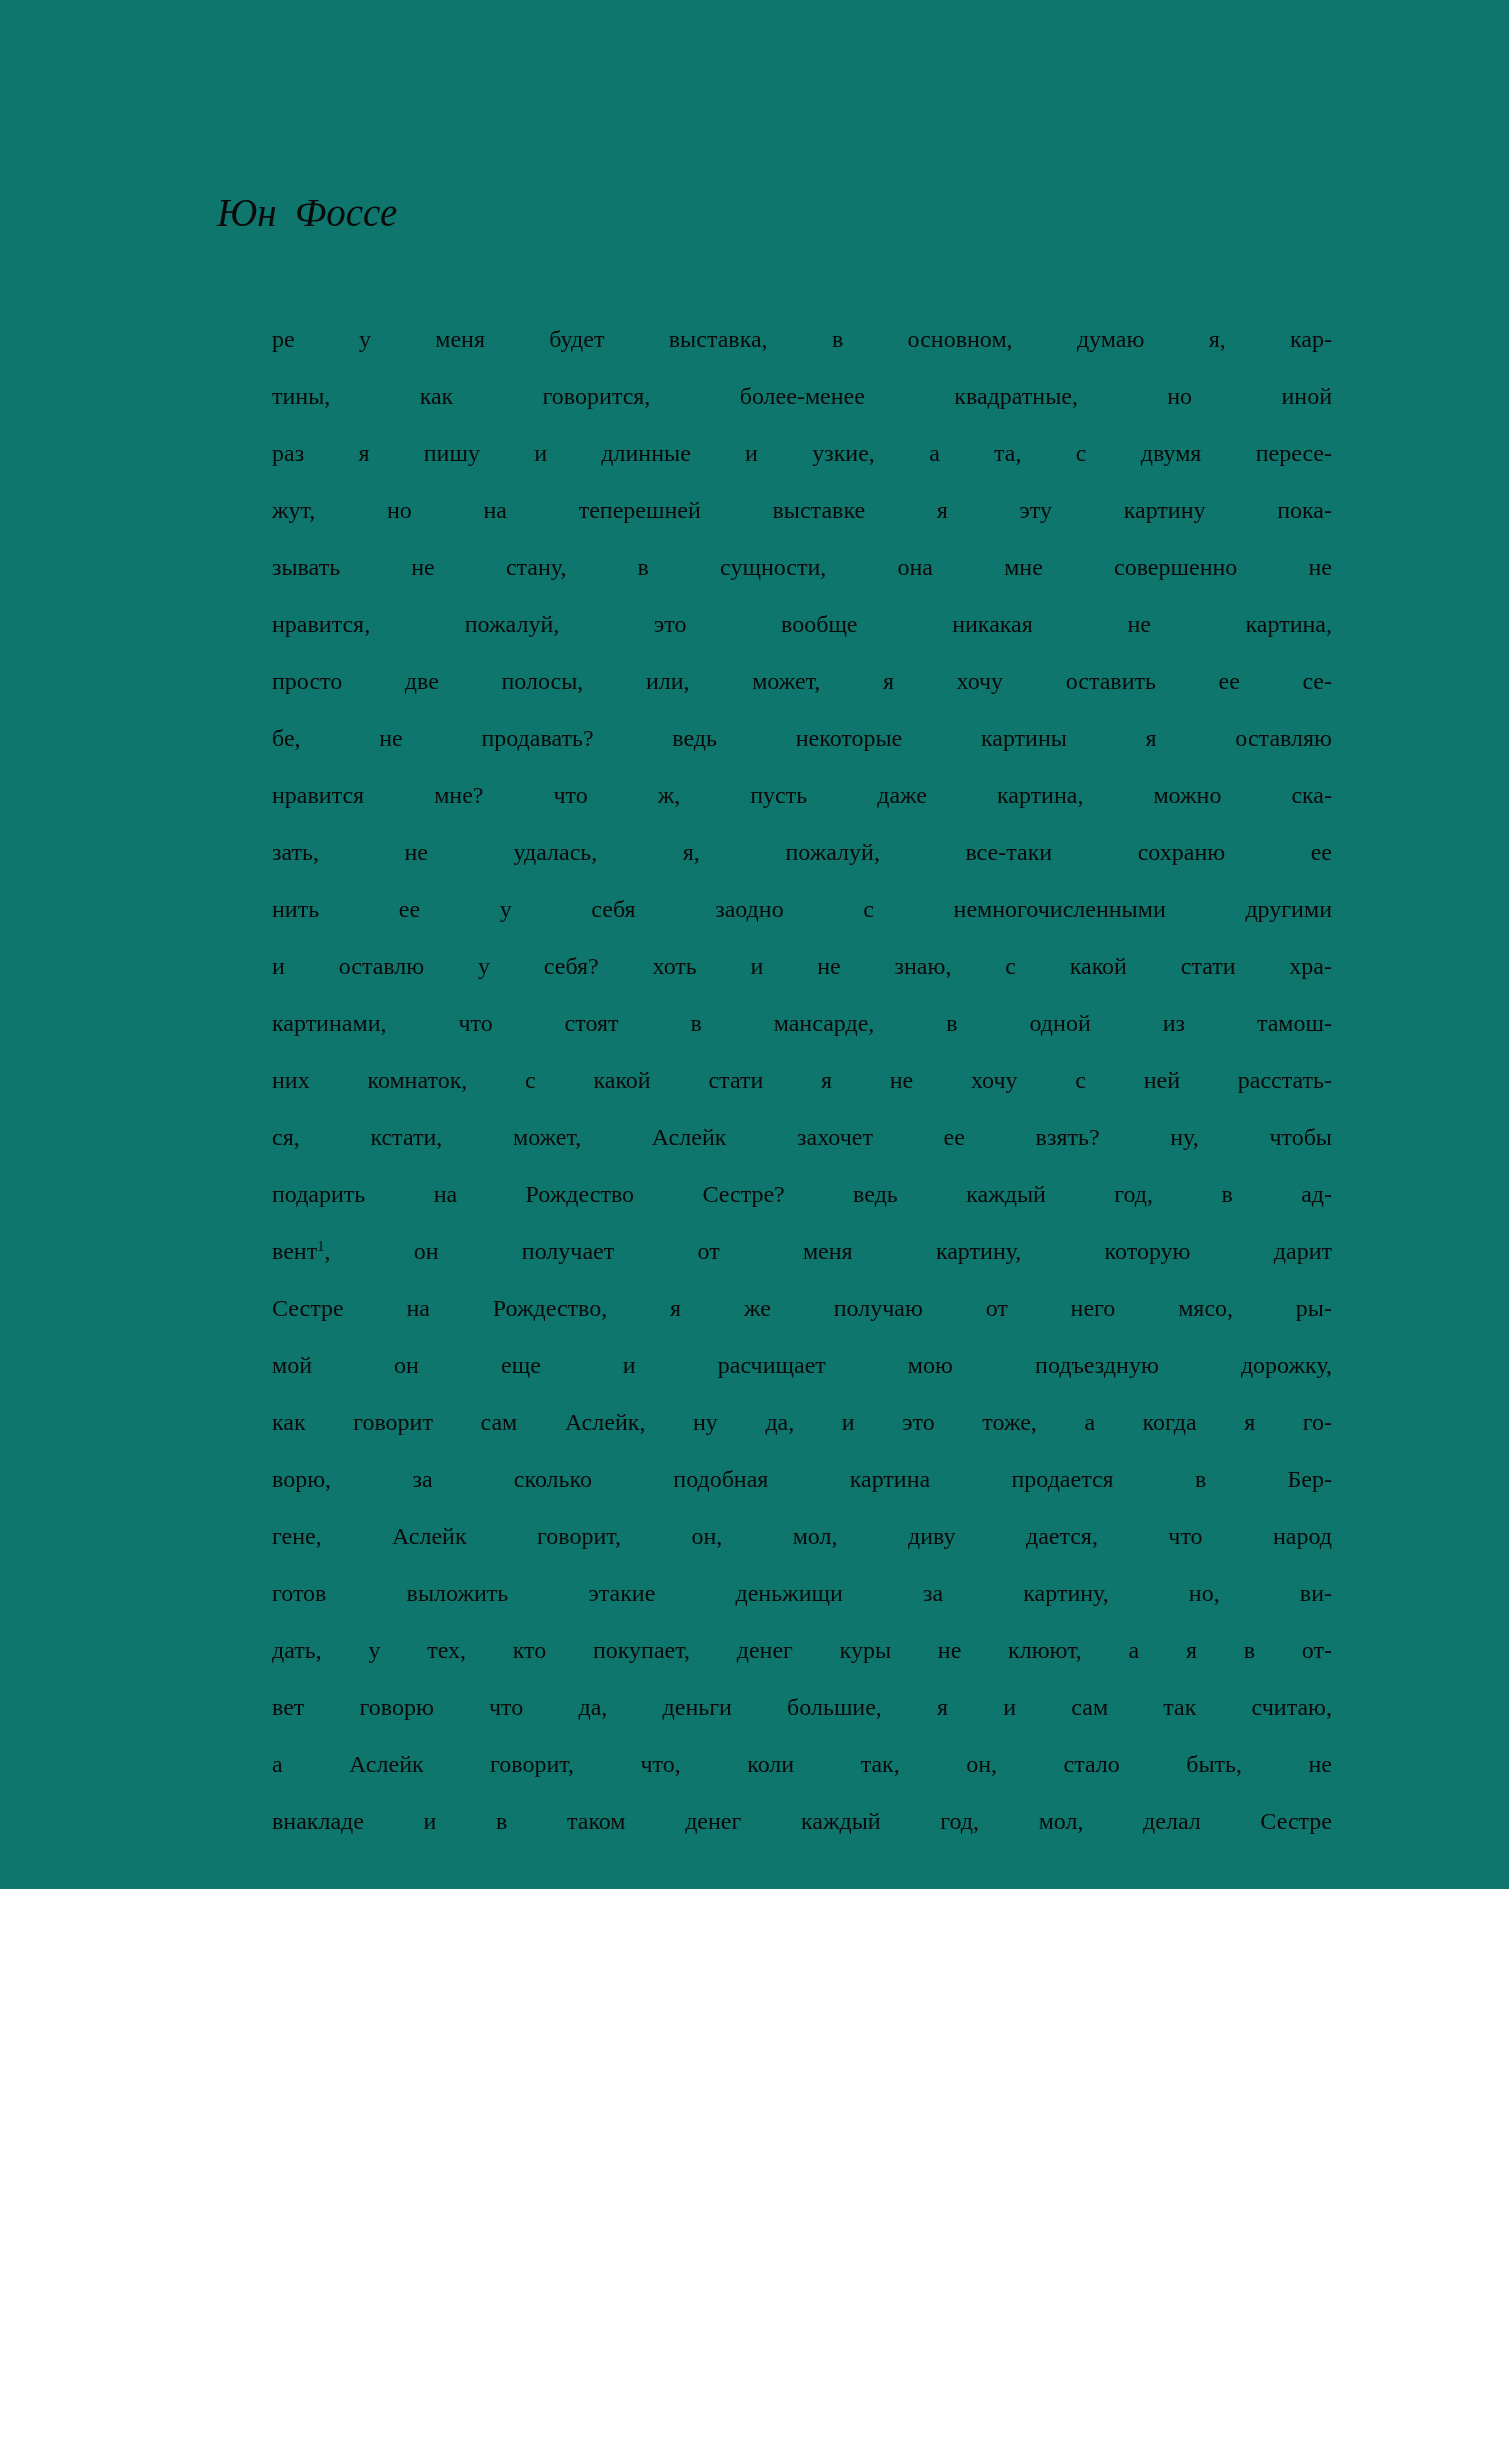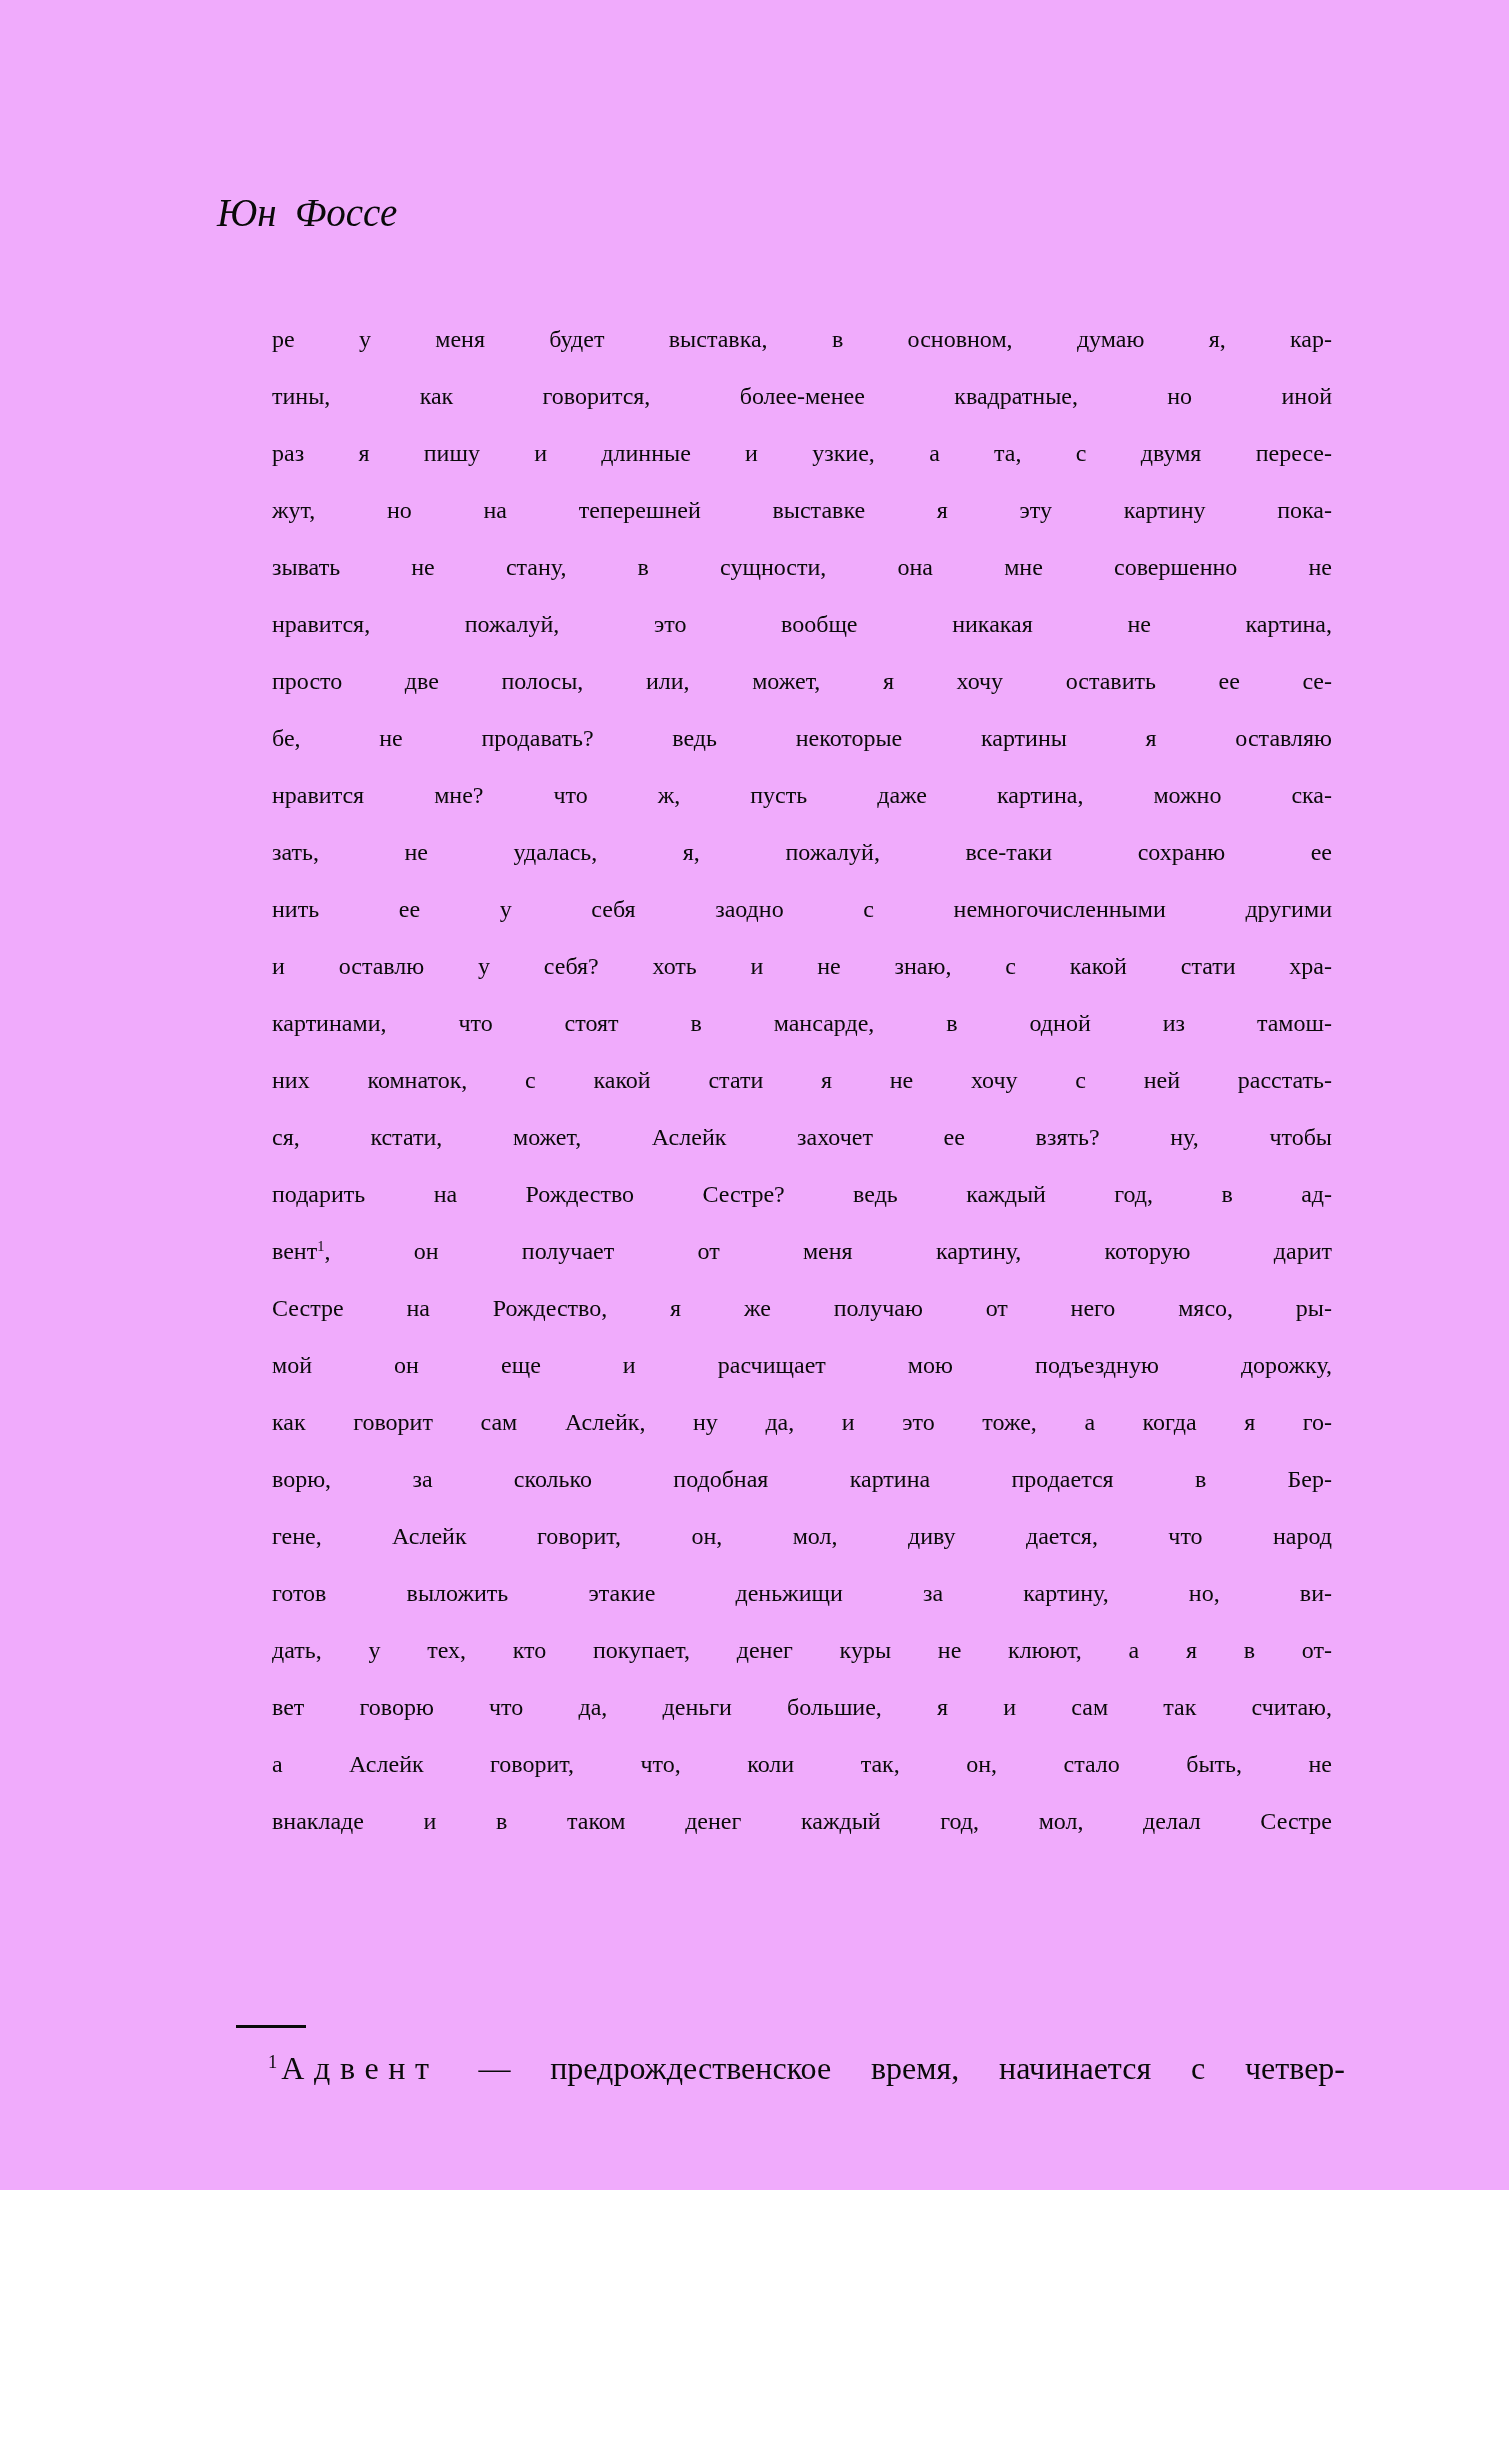--- a/index.html
+++ b/index.html
@@ -1,20 +1,20 @@
 <!DOCTYPE html>
 <html lang="ru" style="font-size:11px"><head>
 <meta charset="utf-8">
 <style>
   html, body { margin: 0; padding: 0; background: #ffffff; }
   .page {
     position: relative;
     width: 1509px;
-    height: 2190px;
-    background: #f0abfc;
+    height: 1889px;
+    background: #0f766e;
     color: #0a0a0a;
     font-family: "Liberation Serif", "DejaVu Serif", serif;
     overflow: hidden;
   }
   .running-header {
     position: absolute;
     left: 217px;
     top: 193px;
     font-style: italic;
     font-size: 39px;

